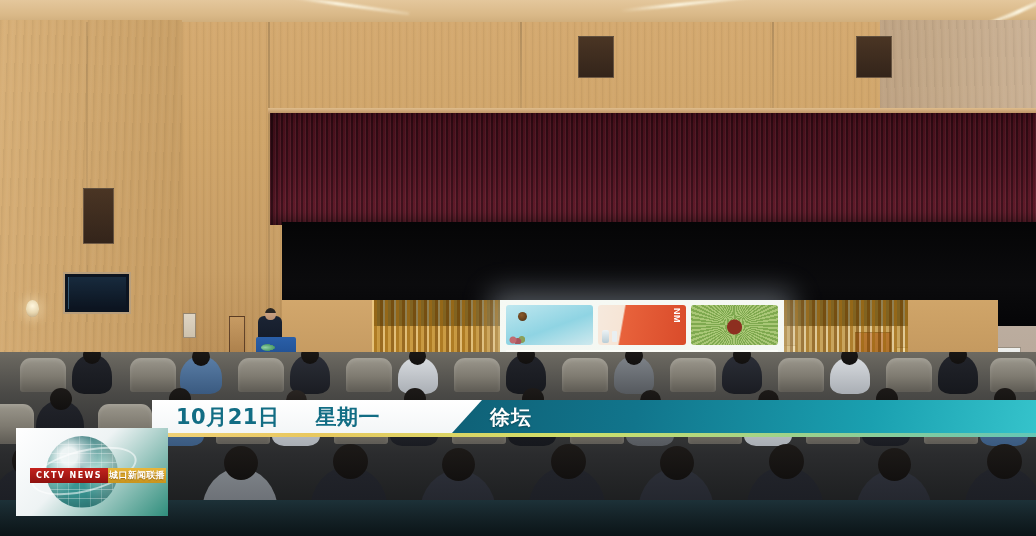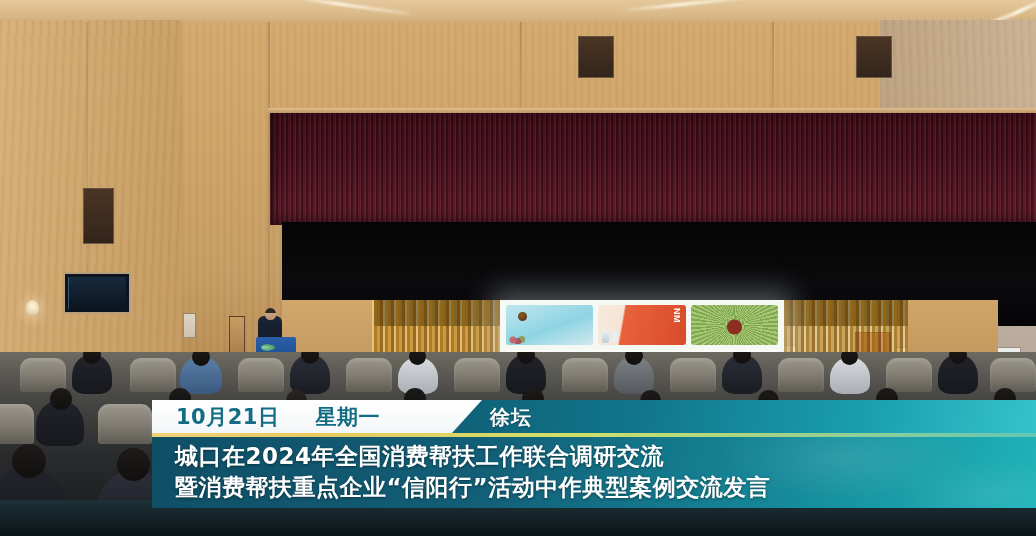--- a/index.html
+++ b/index.html
@@ -530,22 +530,26 @@
       <div class="info-teal"></div>
       <div class="info-white">
         <span class="info-date">10月21日</span>
         <span class="info-day">星期一</span>
       </div>
       <div class="info-loc">徐坛</div>
     </div>
 
     <div class="gold-rule"></div>
 
-    <div class="headline">
-      <div class="headline-inner">
-        <div class="hl-line">城口在2024年全国消费帮扶工作联合调研交流</div>
-        <div class="hl-line">暨消费帮扶重点企业“信阳行”活动中作典型案例交流发言</div>
+
+    <div class="news-badge">
+      <div class="globe"></div>
+      <div class="globe-ring"></div>
+      <div class="badge-red">
+        <span>CKTV  NEWS</span>
+      </div>
+      <div class="badge-gold">
+        <span>城口新闻联播</span>
       </div>
     </div>
-
 
   </div>
 </div>
 
 </body></html>

